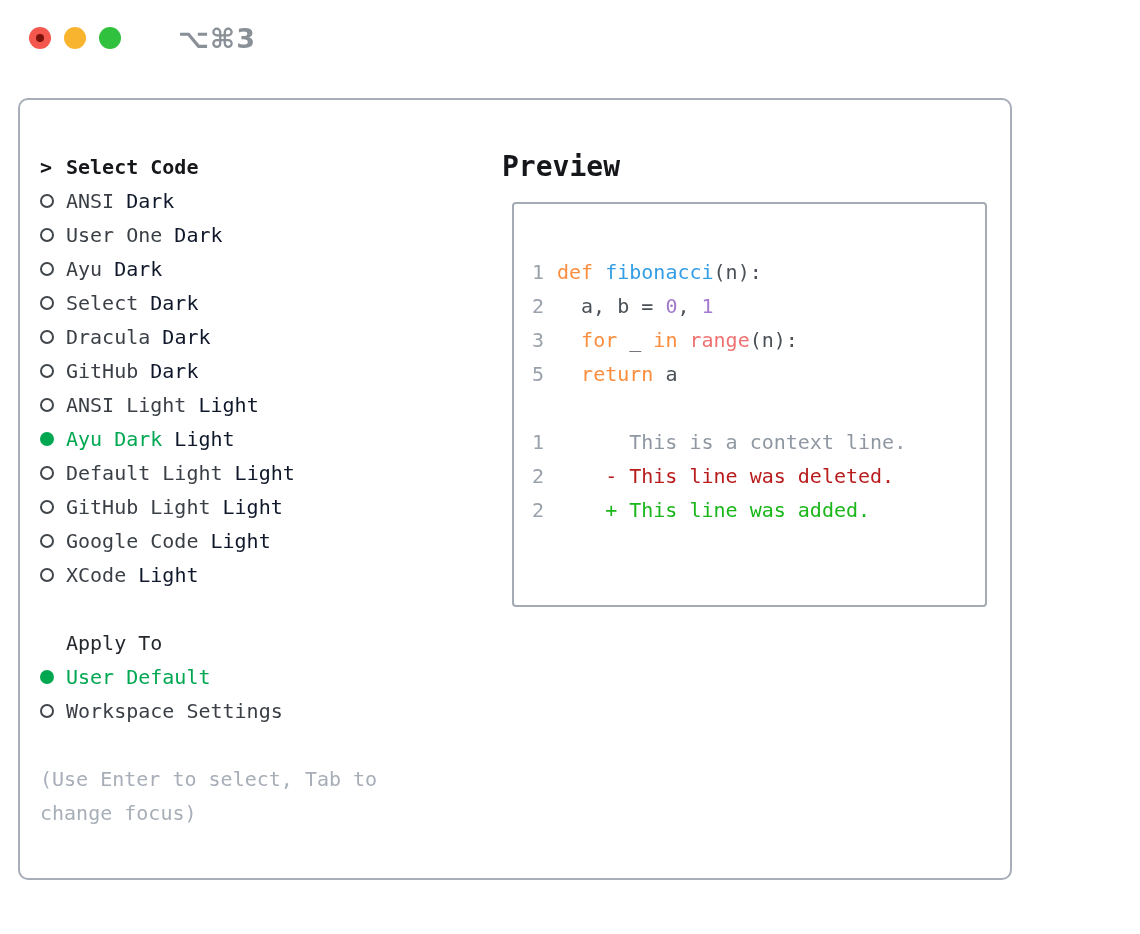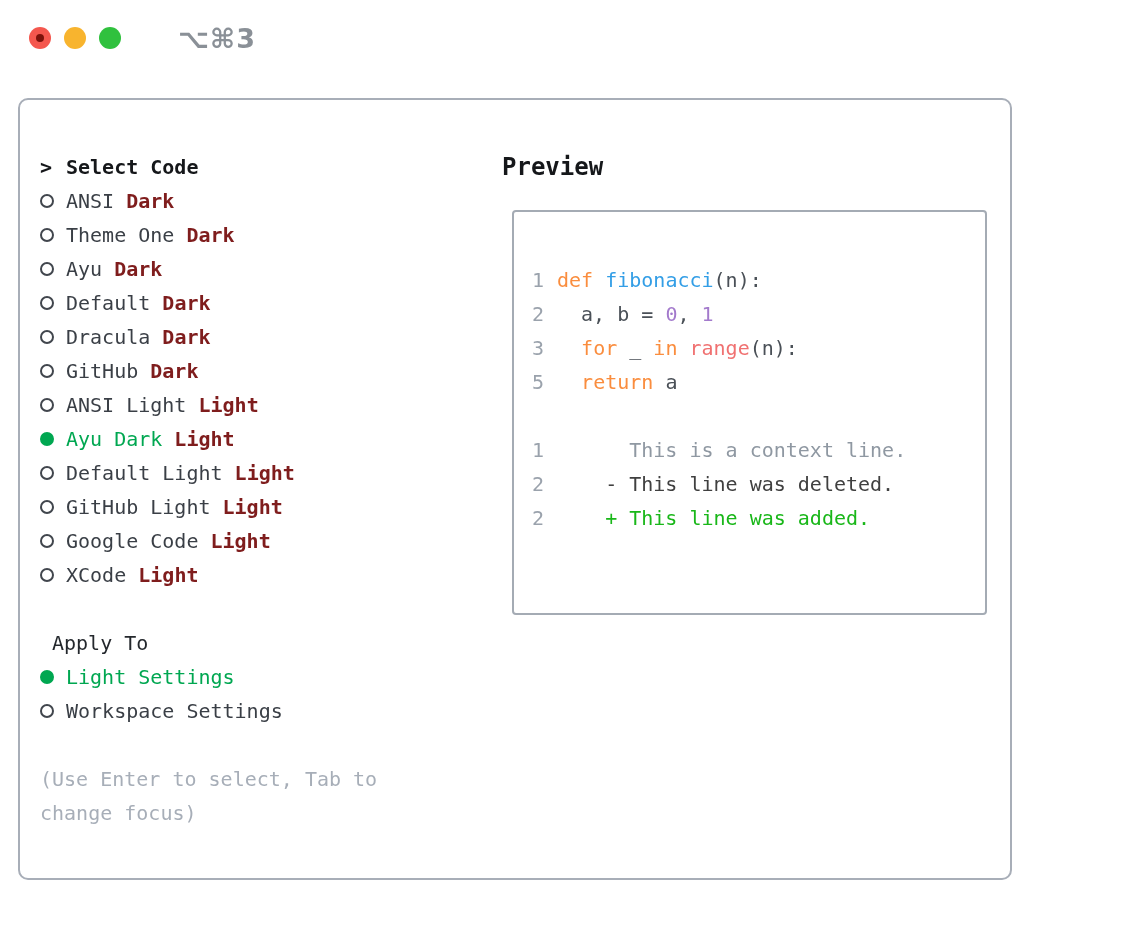--- a/index.html
+++ b/index.html
@@ -37,43 +37,43 @@
   .slot { display: inline-flex; width: 26px; align-items: center; flex: 0 0 26px; }
   .prompt { font-weight: bold; color: #15171a; }
   .header-text { font-weight: bold; color: #15171a; }
   .radio {
     width: 14px; height: 14px; border-radius: 50%;
     border: 2px solid #41464d; display: inline-block;
   }
   .radio.selected { background: #00a751; border-color: #00a751; }
   .item-name { color: #3a3f46; text-align: right; }
   .item-name.selected { color: #00a751; }
-  .item-variant { color: #7f1d1d; font-weight: bold; }
-  .apply-header { margin-top: 34px; margin-left: 12px; line-height: 34px; color: #24282d; white-space: pre; }
+  .item-variant { color: #0f172a; }
+  .apply-header { margin-top: 34px; margin-left: 26px; line-height: 34px; color: #24282d; white-space: pre; }
   .hint { margin-top: 34px; width: 400px; line-height: 34px; color: #a7aeb8; }
 
   
   .preview-header {
     position: absolute; left: 482px; top: 50px; line-height: 34px;
-    font-size: 24px; font-weight: bold; color: #15171a;
+    font-size: 28px; font-weight: bold; color: #15171a;
   }
   .preview-box {
     position: absolute; left: 492px; top: 102px; width: 475px; height: 405px;
     border: 2px solid #a4abb4; border-radius: 4px; background: #ffffff;
-    padding: 51px 0 0 18px; overflow: hidden; margin-top: 8px;
+    padding: 51px 0 0 18px; overflow: hidden;
   }
   .code-line { white-space: pre; font-size: 20px; line-height: 34px; height: 34px; }
   .ln { display: inline-block; width: 25px; color: #9aa2ac; }
   .seg-plain    { color: #4a5057; }
   .seg-keyword  { color: #fa8d3e; }
   .seg-function { color: #339ee6; }
   .seg-builtin  { color: #f07171; }
   .seg-number   { color: #a37acc; }
   .seg-context  { color: #8f98a2; }
-  .seg-deleted  { color: #404040; }
+  .seg-deleted  { color: #b91c1c; }
   .seg-added    { color: #19b719; text-align: right; }
 </style>
 </head>
 <body>
 
 <div class="window">
 
   <div class="titlebar">
     <span class="dot dot-red">
         <span class="dot-inner"></span>
@@ -86,37 +86,37 @@
   <div class="panel">
 
     <div class="left-col">
       <div class="row">
         <span class="slot"><span class="prompt">&gt;</span></span>
         <span class="header-text">Select Code</span>
       </div>
 
       <div id="theme-list">
           <div class="row"><span class="slot"><span class="radio"></span></span><span class="item-name">ANSI</span><span class="item-variant"> Dark</span></div>
-          <div class="row"><span class="slot"><span class="radio"></span></span><span class="item-name">Theme One</span><span class="item-variant"> Dark</span></div>
+          <div class="row"><span class="slot"><span class="radio"></span></span><span class="item-name">User One</span><span class="item-variant"> Dark</span></div>
           <div class="row"><span class="slot"><span class="radio"></span></span><span class="item-name">Ayu</span><span class="item-variant"> Dark</span></div>
-          <div class="row"><span class="slot"><span class="radio"></span></span><span class="item-name">Default</span><span class="item-variant"> Dark</span></div>
+          <div class="row"><span class="slot"><span class="radio"></span></span><span class="item-name">Select</span><span class="item-variant"> Dark</span></div>
           <div class="row"><span class="slot"><span class="radio"></span></span><span class="item-name">Dracula</span><span class="item-variant"> Dark</span></div>
           <div class="row"><span class="slot"><span class="radio"></span></span><span class="item-name">GitHub</span><span class="item-variant"> Dark</span></div>
           <div class="row"><span class="slot"><span class="radio"></span></span><span class="item-name">ANSI Light</span><span class="item-variant"> Light</span></div>
           <div class="row"><span class="slot"><span class="radio selected"></span></span><span class="item-name selected">Ayu Dark</span><span class="item-variant"> Light</span></div>
           <div class="row"><span class="slot"><span class="radio"></span></span><span class="item-name">Default Light</span><span class="item-variant"> Light</span></div>
           <div class="row"><span class="slot"><span class="radio"></span></span><span class="item-name">GitHub Light</span><span class="item-variant"> Light</span></div>
           <div class="row"><span class="slot"><span class="radio"></span></span><span class="item-name">Google Code</span><span class="item-variant"> Light</span></div>
           <div class="row"><span class="slot"><span class="radio"></span></span><span class="item-name">XCode</span><span class="item-variant"> Light</span></div>
         </div>
 
       <div class="apply-header">Apply To</div>
 
       <div id="apply-list">
-          <div class="row"><span class="slot"><span class="radio selected"></span></span><span class="item-name selected">Light Settings</span></div>
+          <div class="row"><span class="slot"><span class="radio selected"></span></span><span class="item-name selected">User Default</span></div>
           <div class="row"><span class="slot"><span class="radio"></span></span><span class="item-name">Workspace Settings</span></div>
         </div>
 
       <div class="hint">(Use Enter to select, Tab to change focus)</div>
     </div>
 
     <div class="preview-header">Preview</div>
 
     <div class="preview-box" id="preview-box">
         <div class="code-line"><span class="ln">1</span><span class="seg-keyword">def</span><span class="seg-plain"> </span><span class="seg-function">fibonacci</span><span class="seg-plain">(n):</span></div>

